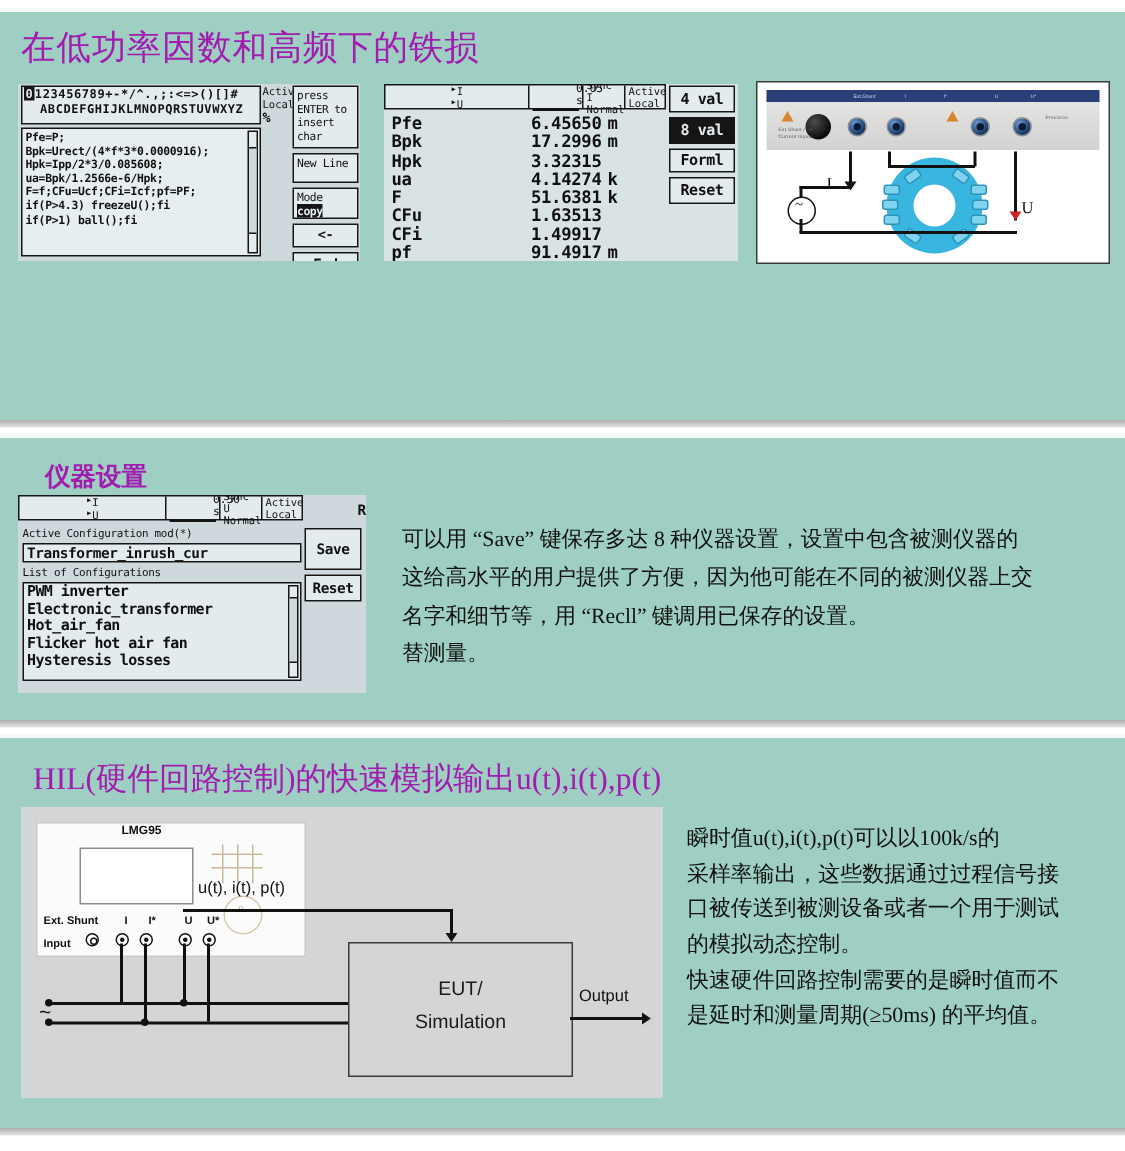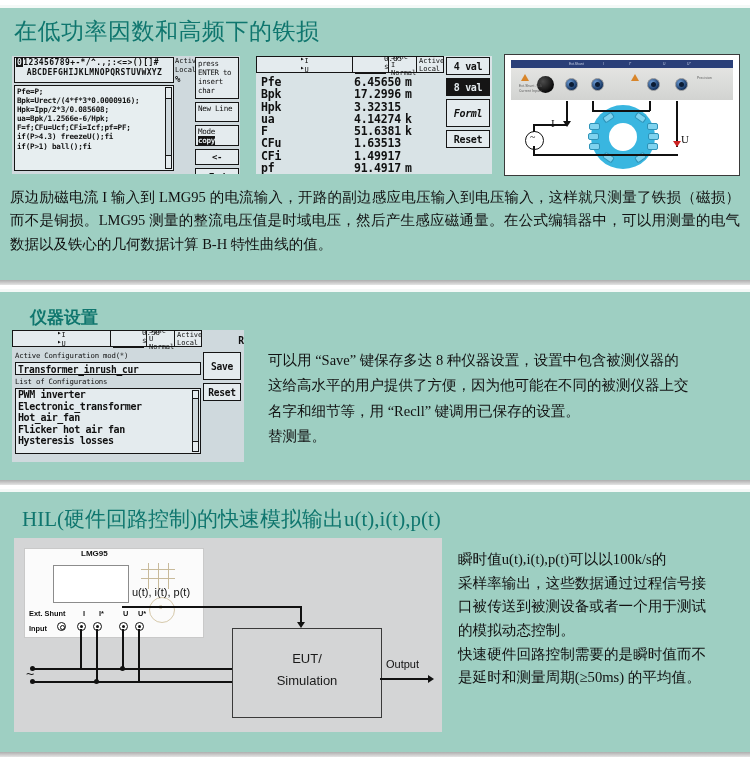--- a/index.html
+++ b/index.html
@@ -27,21 +27,21 @@
     opacity:.55;
   }
   .panel.p1:before,.panel.p2:before,.panel.p3:before{
     content:"";position:absolute;left:0;top:-3px;width:750px;height:3px;
     background:#e9f3f0;opacity:.5;
   }
 
   .sectitle{
     position:absolute;
     font-family:"Liberation Serif",serif;
-    color:#0f766e;
+    color:#a21caf;
     white-space:nowrap;
   }
   .t1{left:14px;top:16px;font-size:23px;letter-spacing:.5px;}
   .t2{left:30px;top:306px;font-size:17px;font-weight:bold;}
   .t3{left:22px;top:505px;font-size:21px;}
 
   .bodytext{
     position:absolute;
     color:#111;
     font-family:"Liberation Serif",serif;
@@ -298,21 +298,21 @@
       </div>
     </div>
 
     <div class="keys" style="left:190px;top:1px;width:44px;">
       <div class="key" style="height:18px;font-size:10px;">
         <span>4 val</span>
       </div>
       <div class="key inv" style="height:18px;font-size:10px;">
         <span>8 val</span>
       </div>
-      <div class="key" style="height:28px;font-size:10px;font-style:italic;">
+      <div class="key" style="height:16px;font-size:10px;">
         <span>Forml</span>
       </div>
       <div class="key" style="height:18px;font-size:10px;">
         <span>Reset</span>
       </div>
     </div>
   </div>
 
   <div class="photoblock">
     <div class="devphoto">
@@ -361,21 +361,20 @@
     <div class="cirwire" style="left:28px;top:91px;width:1.5px;height:9px;"></div>
     <div class="cirwire" style="left:28px;top:99px;width:145px;height:1.5px;"></div>
     <div class="srcsym" style="left:20px;top:76px;"></div>
 
     <div class="lbl" style="left:46px;top:62px;">I</div>
     <div class="lbl" style="left:176px;top:78px;">U</div>
     <div class="arrowdn" style="left:58px;top:66px;border-top-color:#111;"></div>
     <div class="arrowdn" style="left:168px;top:86px;border-top-color:#c22;"></div>
   </div>
 
-  <div class="bodytext para1">原边励磁电流 I 输入到 LMG95 的电流输入，开路的副边感应电压输入到电压输入，这样就只测量了铁损（磁损）而不是铜损。LMG95 测量的整流电压值是时域电压，然后产生感应磁通量。在公式编辑器中，可以用测量的电气数据以及铁心的几何数据计算 B-H 特性曲线的值。</div>
 
   <div class="panel p2"></div>
   <div class="sectitle t2">仪器设置</div>
 
   <div class="lcd lcd3">
     <div class="statbar" style="width:190px;">
       <div class="statcell bargraph" style="width:100px;">
         <div class="bg1">
           <span class="lab">I</span>
           <span class="track"></span>

